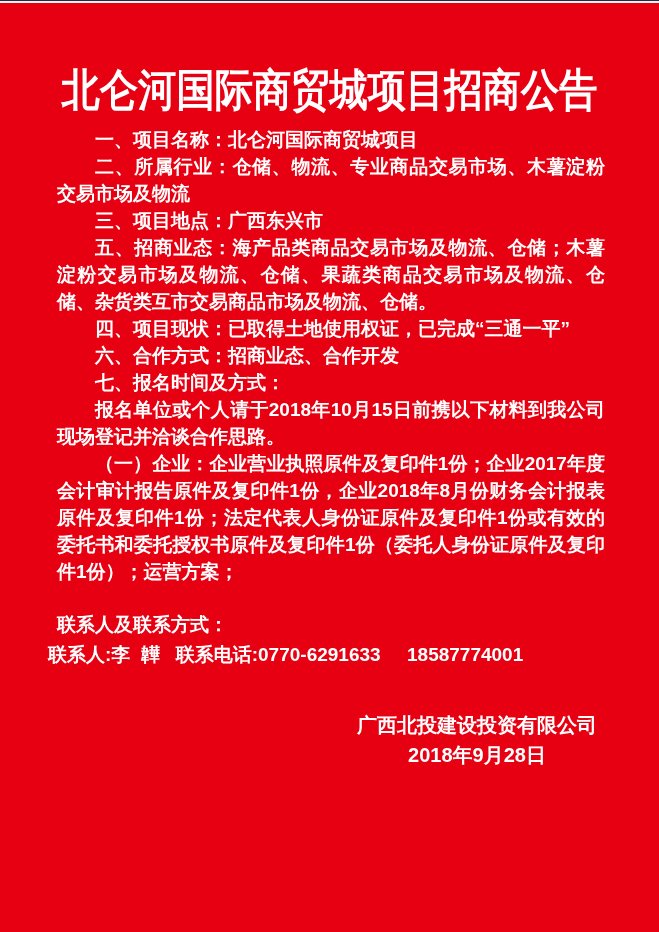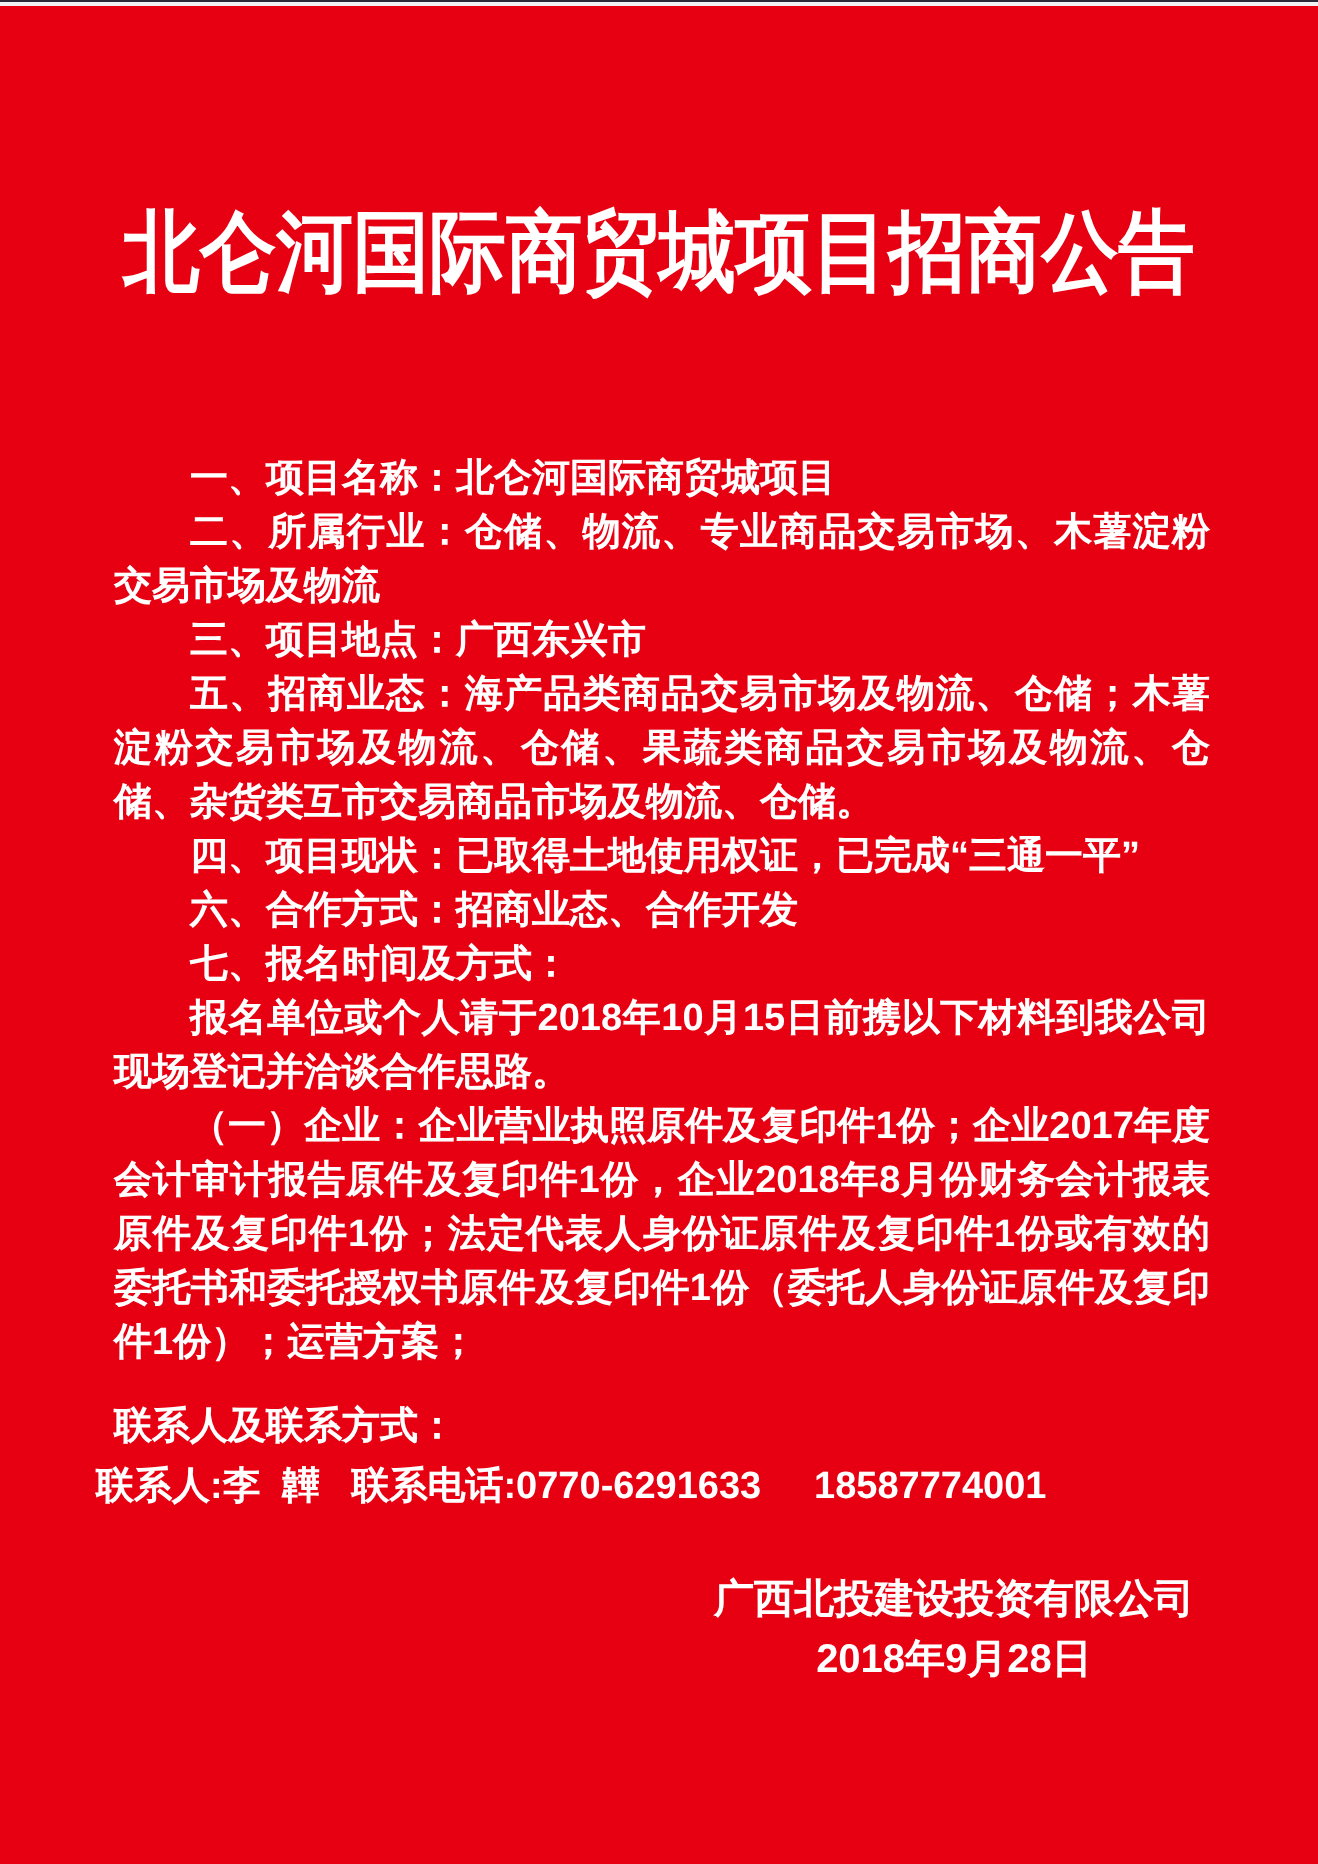--- a/index.html
+++ b/index.html
@@ -18,63 +18,62 @@
     position: absolute;
     top: 0; left: 0; right: 0;
     height: 2px;
     background: #f2f2f2;
     border-top: 1px solid #2b2b3b;
   }
   .poster {
     width: 659px;
     height: 932px;
     box-sizing: border-box;
-    padding-top: 92px;
+    padding-top: 56px;
     color: #FFFFFF;
   }
   .title {
     margin: 0;
     text-align: center;
     color: #FFFFFF;
     font-family: "Liberation Serif", serif;
     font-weight: bold;
     font-size: 44px;
     line-height: 70px;
     white-space: nowrap;
     transform: scaleX(0.87);
     transform-origin: 50% 50%;
   }
   .content {
-    margin-top: 64px;
     padding: 0 54px 0 57px;
     font-size: 19px;
     font-weight: bold;
     line-height: 27px;
     text-align: justify;
   }
   .content p {
     margin: 0;
     text-indent: 2em;
   }
   .contact {
-    margin-top: 14px;
+    margin-top: 25px;
     padding-left: 48px;
     font-size: 19px;
     font-weight: bold;
     line-height: 30px;
   }
   .contact-heading {
     padding-left: 9px;
   }
   .contact-line {
     white-space: pre-wrap;
   }
   .signoff {
     width: max-content;
-    margin: 26px 62px 0 auto;
+    margin: 40px 62px 0 auto;
     text-align: center;
     font-size: 20px;
     font-weight: bold;
     line-height: 30px;
   }
 </style>
 </head>
 <body>
 
 <div class="top-edge"></div>

